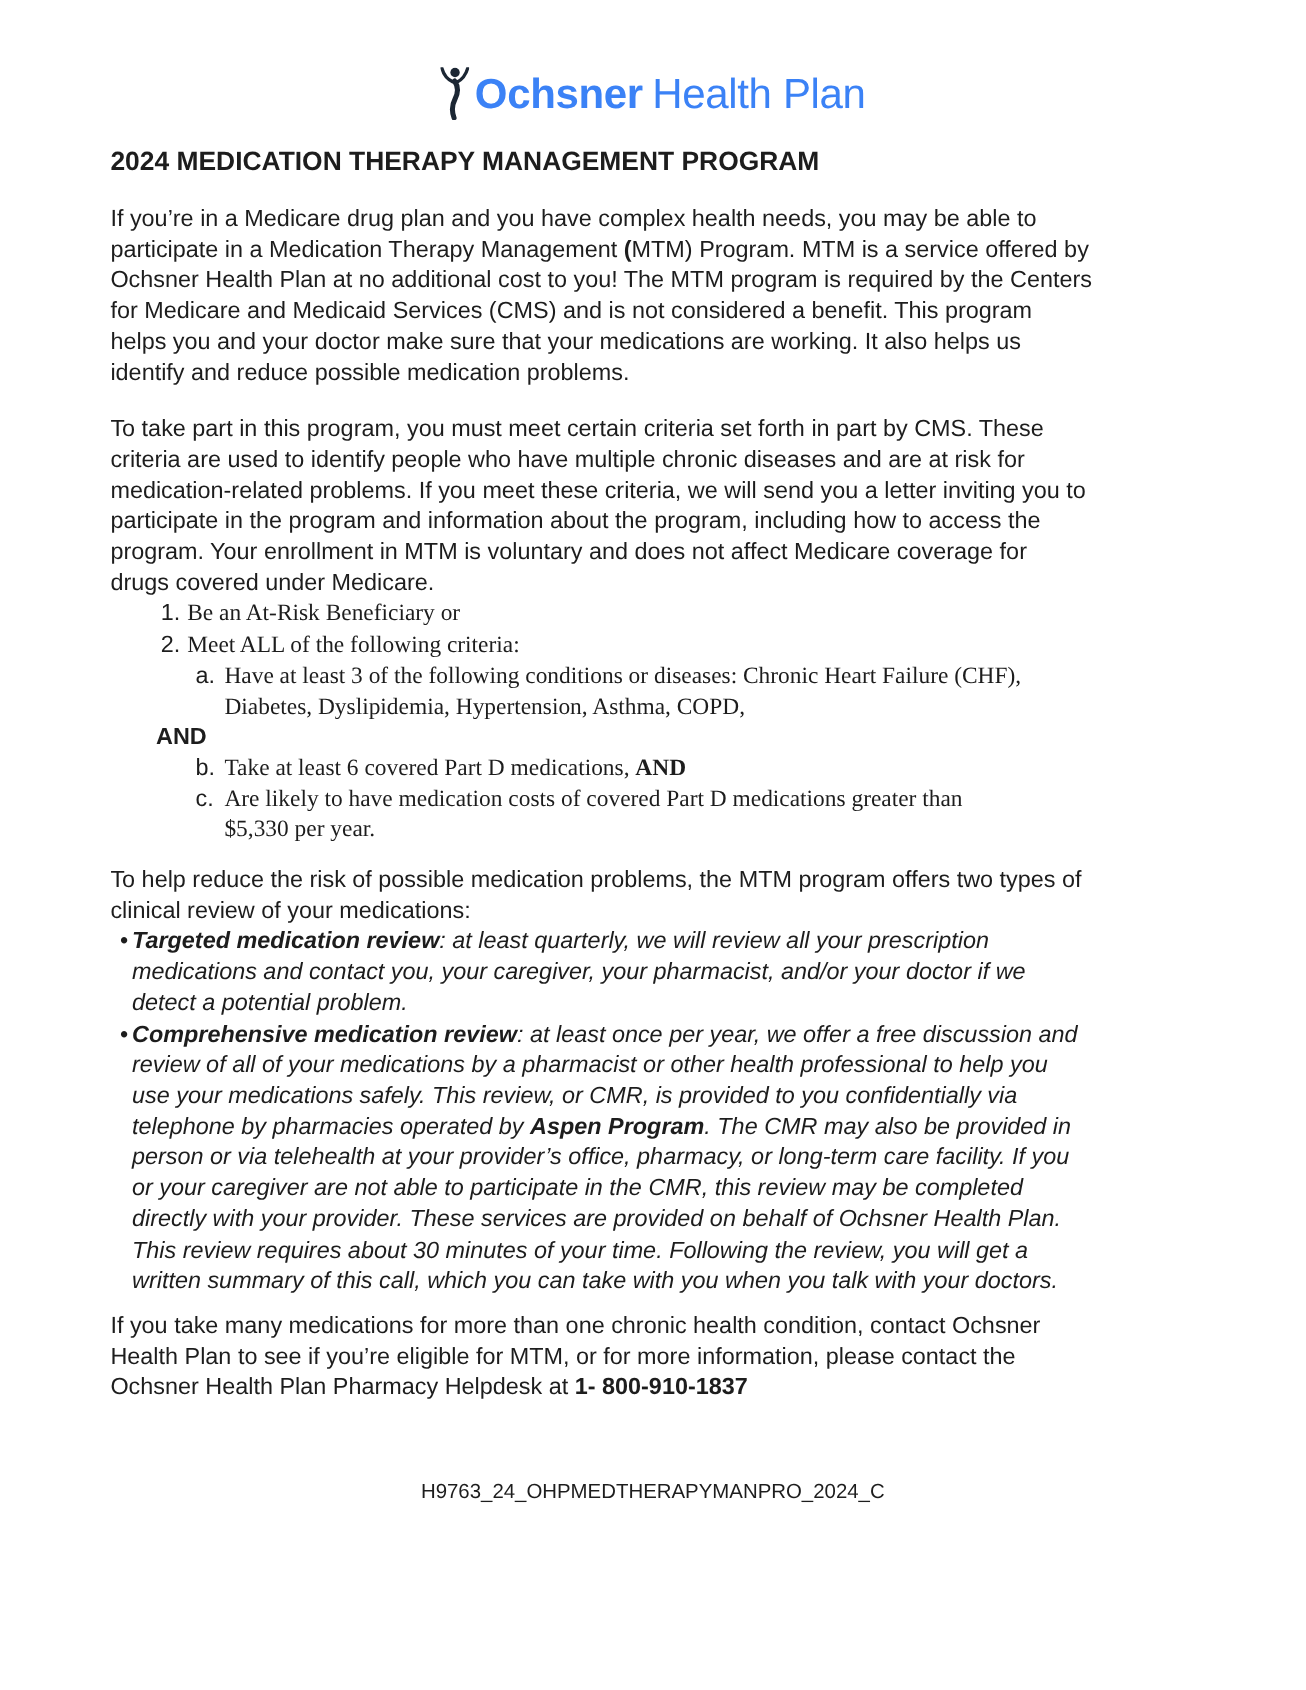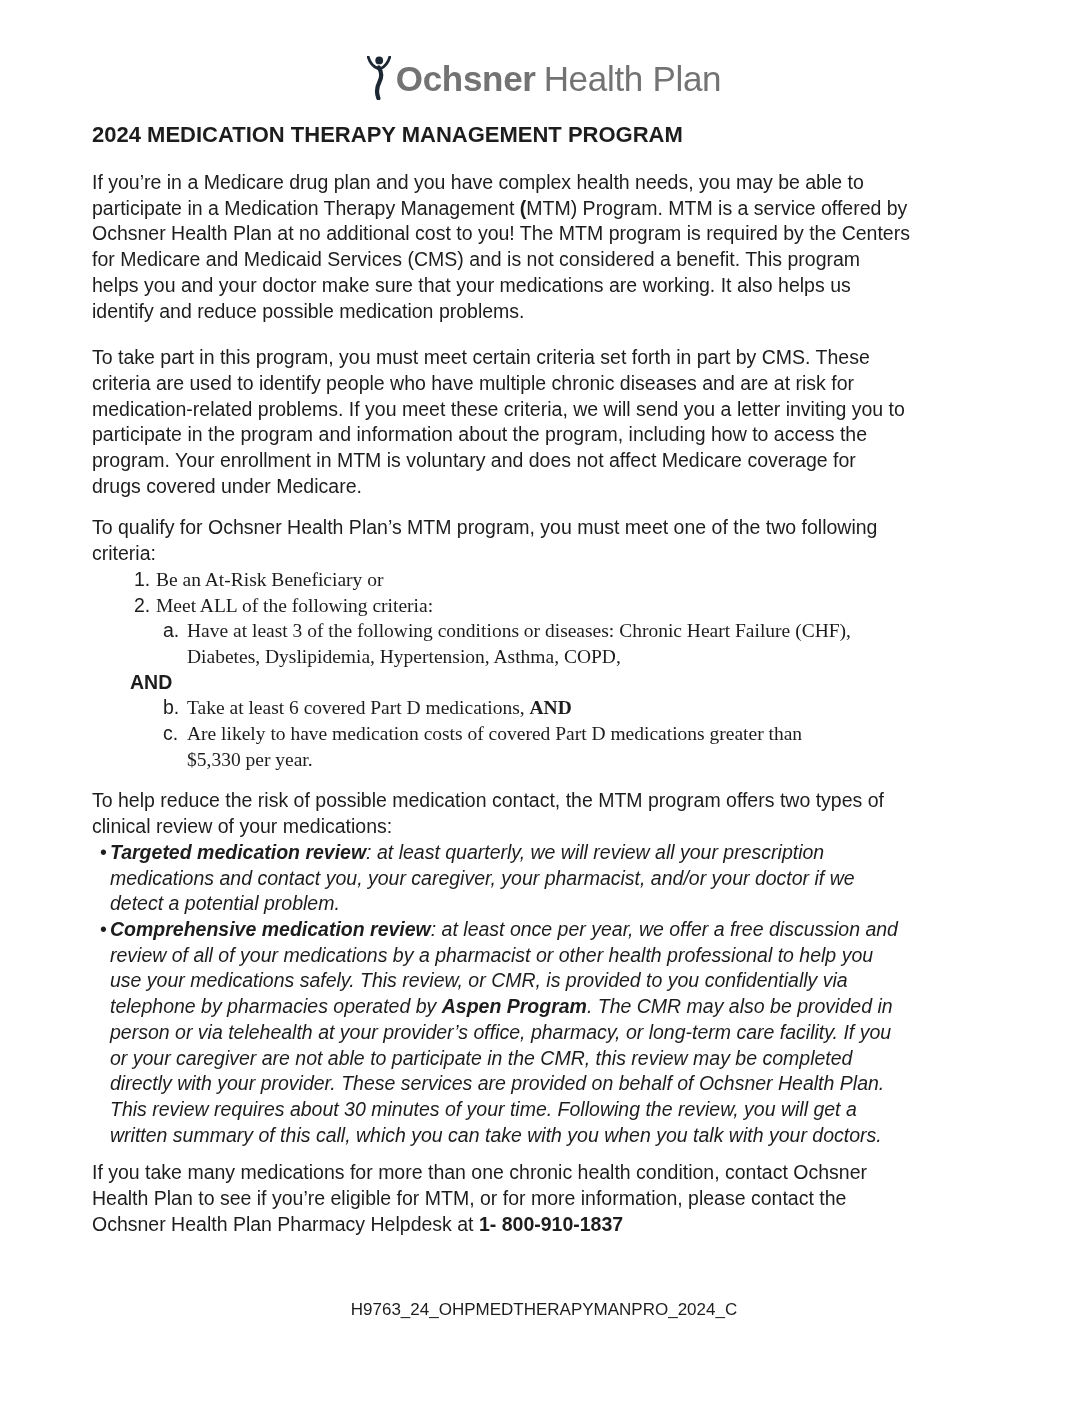--- a/index.html
+++ b/index.html
@@ -8,21 +8,21 @@
     width:1088px; height:1408px; background:#ffffff;
     box-sizing:border-box; padding-top:55px;
     position:relative; overflow:hidden;
     margin:0 auto;
   }
   .doc { margin:0 92px; font-size:19.5px; line-height:25.7px; }
   .pre { white-space:pre-line; }
   .b { font-weight:bold; }
 
   
-  .logo-row { display:flex; justify-content:center; align-items:center; height:48px; color:#737373; }
+  .logo-row { display:flex; justify-content:center; align-items:center; height:48px; color:#3b82f6; }
   .logo-icon { width:24px; height:44px; margin-right:5px; margin-bottom:3px; flex:none; }
   .logo-word { font-size:35px; letter-spacing:-0.3px; white-space:nowrap; }
   .logo-brand { font-weight:bold; }
   .logo-suffix { font-weight:normal; margin-left:8px; }
 
   
   .title { text-align:left; font-weight:bold; margin-top:19px; font-size:22px; line-height:26px; }
 
   
   .p1 { margin-top:22px; }
@@ -74,22 +74,20 @@
 helps you and your doctor make sure that your medications are working. It also helps us
 identify and reduce possible medication problems.</span></div>
 
     <div class="p2 pre">To take part in this program, you must meet certain criteria set forth in part by CMS. These
 criteria are used to identify people who have multiple chronic diseases and are at risk for
 medication-related problems. If you meet these criteria, we will send you a letter inviting you to
 participate in the program and information about the program, including how to access the
 program. Your enrollment in MTM is voluntary and does not affect Medicare coverage for
 drugs covered under Medicare.</div>
 
-    <div class="qualify pre">To qualify for Ochsner Health Plan’s MTM program, you must meet one of the two following
-criteria:</div>
 
     <div>
       <div class="crit-row crit-num">
         <span class="mk">1.</span>
         <span class="crit-text pre">Be an At-Risk Beneficiary or</span>
       </div>
       <div class="crit-row crit-num">
         <span class="mk">2.</span>
         <span class="crit-text pre">Meet ALL of the following criteria:</span>
       </div>
@@ -103,21 +101,21 @@
         <span class="mk">b.</span>
         <span class="crit-text pre"><span>Take at least 6 covered Part D medications, </span><span class="b">AND</span></span>
       </div>
       <div class="crit-row crit-letter">
         <span class="mk">c.</span>
         <span class="crit-text pre">Are likely to have medication costs of covered Part D medications greater than
 $5,330 per year.</span>
       </div>
     </div>
 
-    <div class="review pre">To help reduce the risk of possible medication contact, the MTM program offers two types of
+    <div class="review pre">To help reduce the risk of possible medication problems, the MTM program offers two types of
 clinical review of your medications:</div>
 
     <div>
       <div class="bullet-row">
         <span class="bullet-mk">•</span>
         <span class="bullet-text pre"><span class="b">Targeted medication review</span><span>: at least quarterly, we will review all your prescription
 medications and contact you, your caregiver, your pharmacist, and/or your doctor if we
 detect a potential problem.</span></span>
       </div>
       <div class="bullet-row">

